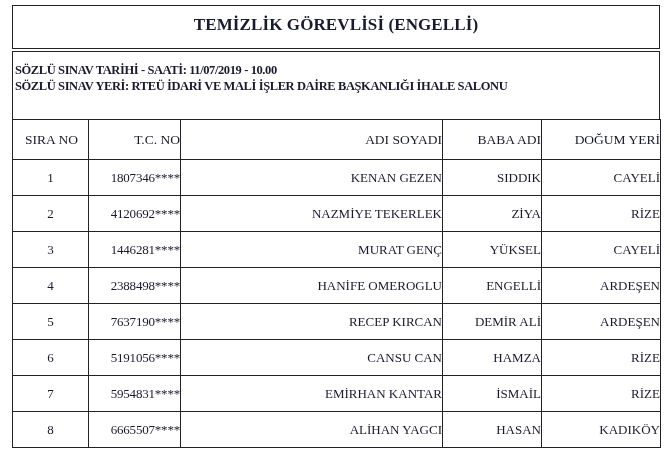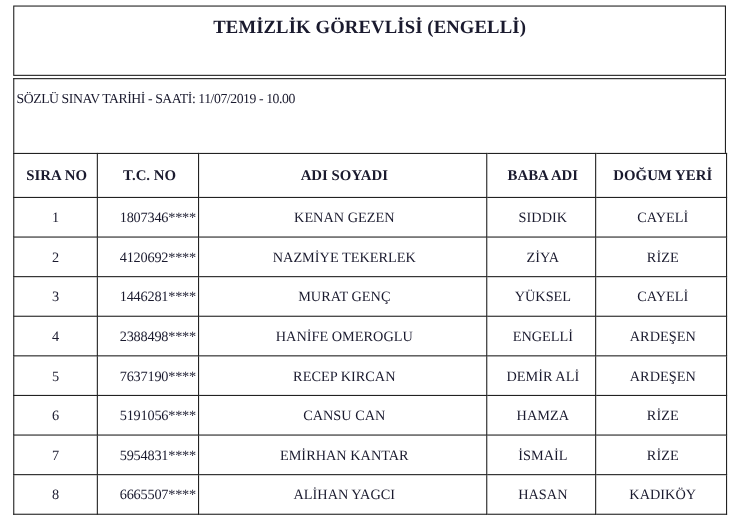--- a/index.html
+++ b/index.html
@@ -17,63 +17,63 @@
     }
     .doc {
       position: absolute;
       left: 12px;
       top: 5px;
       width: 648px;
     }
     .title-box {
       border: 1.5px solid #222;
       border-bottom: 1.5px solid #222;
-      height: 64px;
+      height: 44px;
       box-sizing: border-box;
       text-align: center;
       padding-top: 8px;
     }
     .title-line {
       font-weight: bold;
       font-size: 17px;
       line-height: 22px;
       letter-spacing: 0.1px;
     }
     .info-box {
       border-left: 1.5px solid #222;
       border-right: 1.5px solid #222;
       border-top: 1.5px solid #222;
       height: 68px;
       box-sizing: border-box;
       margin-top: 2px;
       padding: 10px 0 0 2px;
     }
     .info-line {
-      font-weight: normal;
+      font-weight: bold;
       font-size: 12.5px;
       line-height: 16px;
       letter-spacing: -0.4px;
       white-space: nowrap;
     }
     table {
       border-collapse: collapse;
       width: 648px;
       table-layout: fixed;
     }
     th, td {
       border: 1.5px solid #222;
       padding: 0 0 0 3px;
-      text-align: center;
+      text-align: right;
       white-space: nowrap;
       overflow: hidden;
       font-size: 13px;
     }
     th {
       height: 39px;
-      font-weight: bold;
+      font-weight: normal;
       font-size: 13.5px;
     }
     td {
       height: 35px;
       font-weight: normal;
     }
     th.c-sira, td.c-sira {
       text-align: center;
       padding-left: 0;
     }
@@ -83,20 +83,21 @@
 </head>
 <body>
 
 <div class="doc">
   <div class="title-box">
     <div class="title-line">TEMİZLİK GÖREVLİSİ (ENGELLİ)</div>
   </div>
 
   <div class="info-box">
     <div class="info-line">SÖZLÜ SINAV TARİHİ - SAATİ: 11/07/2019 - 10.00</div>
+    <div class="info-line">SÖZLÜ SINAV YERİ: RTEÜ İDARİ VE MALİ İŞLER DAİRE BAŞKANLIĞI İHALE SALONU</div>
   </div>
 
   <table>
     <colgroup>
       <col style="width:76px">
       <col style="width:92px">
       <col style="width:262px">
       <col style="width:99px">
       <col style="width:119px">
     </colgroup>

